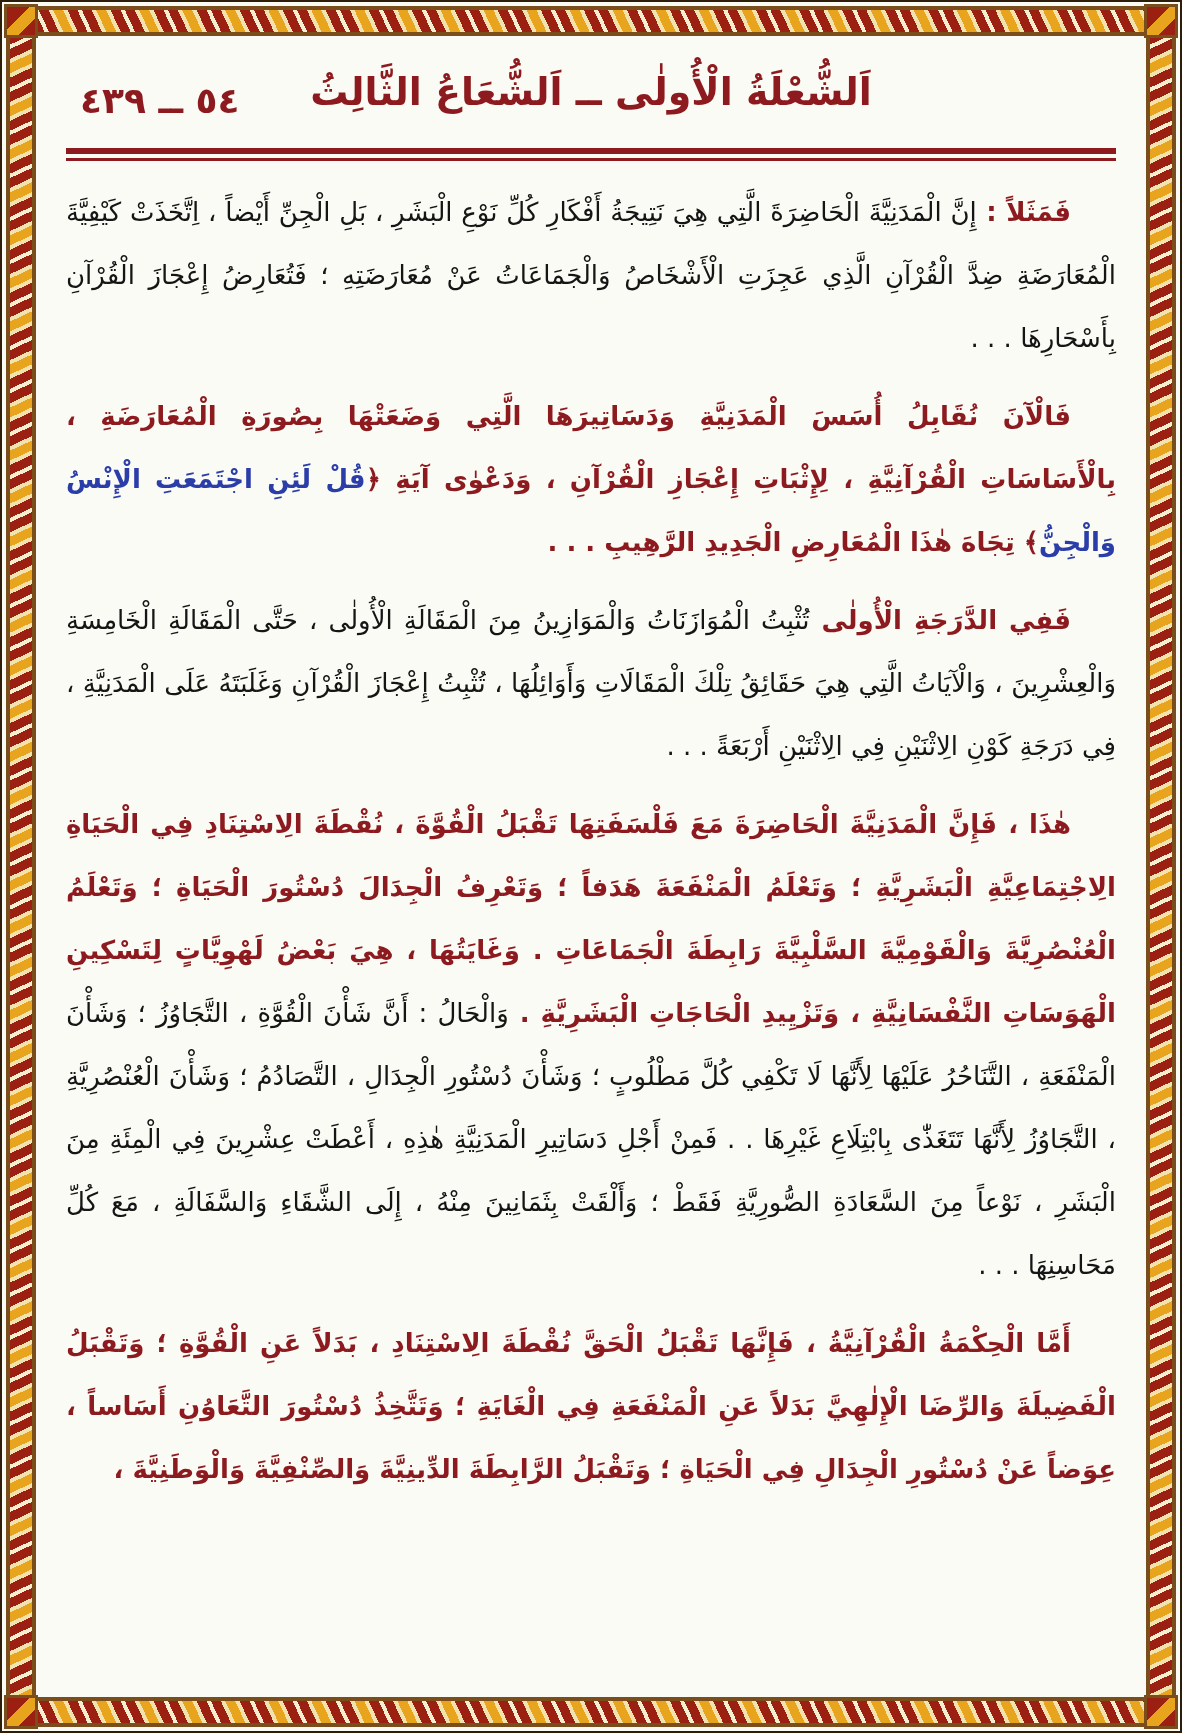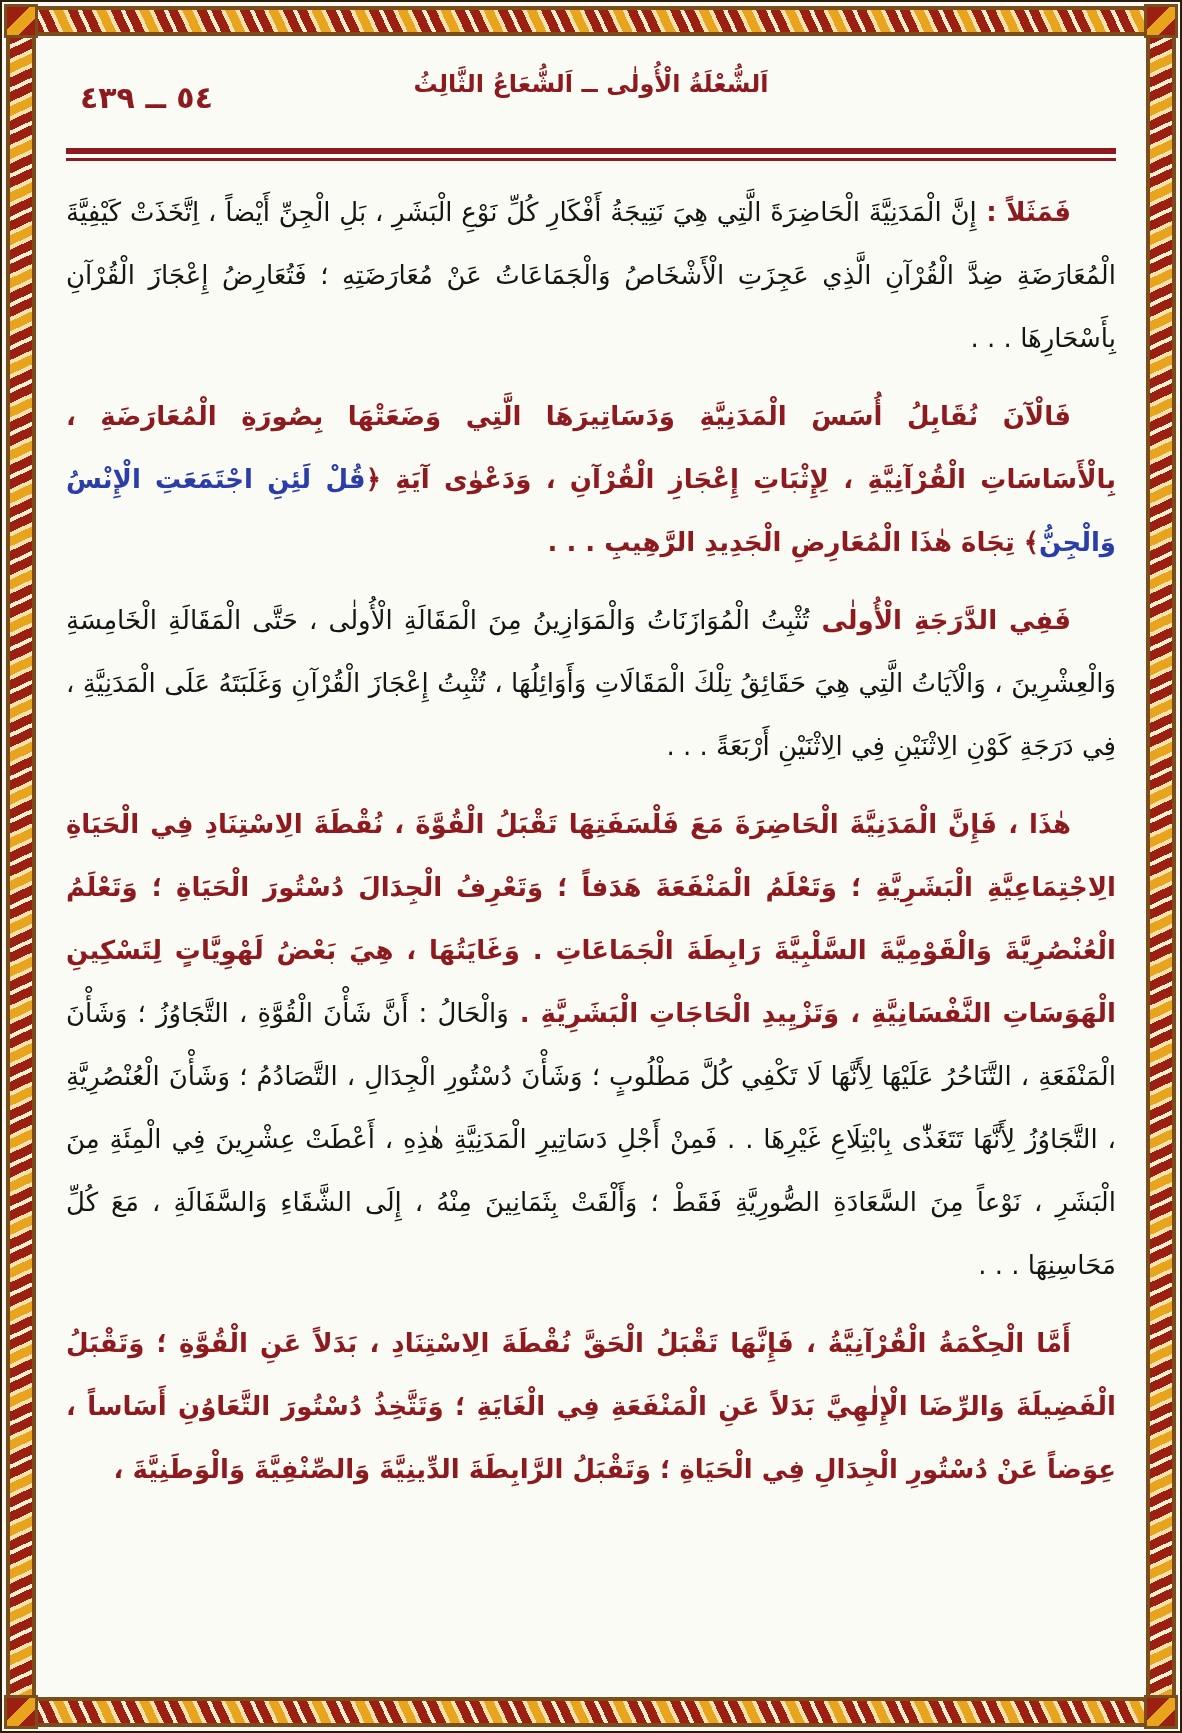--- a/index.html
+++ b/index.html
@@ -44,25 +44,25 @@
   
   .inner{
     position:absolute;inset:38px;
     padding:26px 26px 0 26px;
     box-sizing:border-box;
     overflow:hidden;
   }
   .header{position:relative;height:74px;}
   .pageno{
     position:absolute;left:14px;top:14px;
-    color:#8c1a1e;font-size:30px;font-weight:bold;letter-spacing:1px;
+    color:#8c1a1e;font-size:36px;font-weight:bold;letter-spacing:1px;
   }
   .title{
     text-align:center;
-    color:#8c1a1e;font-size:24px;font-weight:bold;
+    color:#8c1a1e;font-size:38px;font-weight:bold;
     padding-top:4px;
   }
   .rule-thick{height:6px;background:#8c1a1e;margin-top:8px;}
   .rule-thin{height:3px;background:#8c1a1e;margin-top:4px;}
 
   .body-text{
     margin-top:20px;
     font-size:26px;
     line-height:63px;
     text-align:justify;

